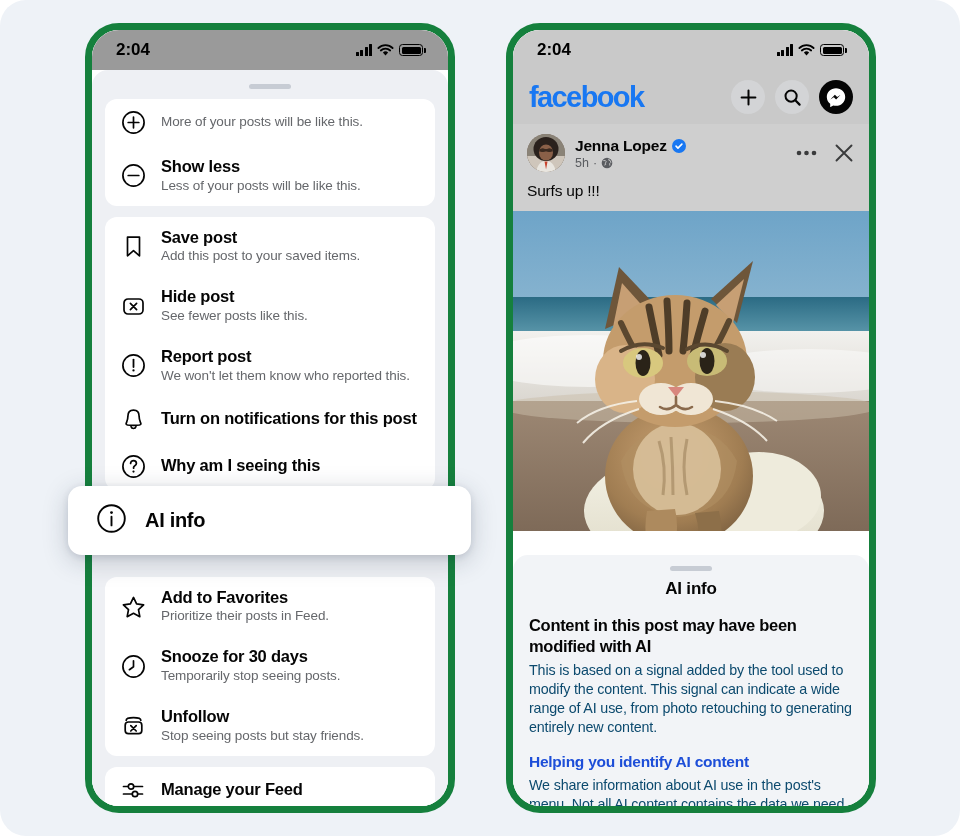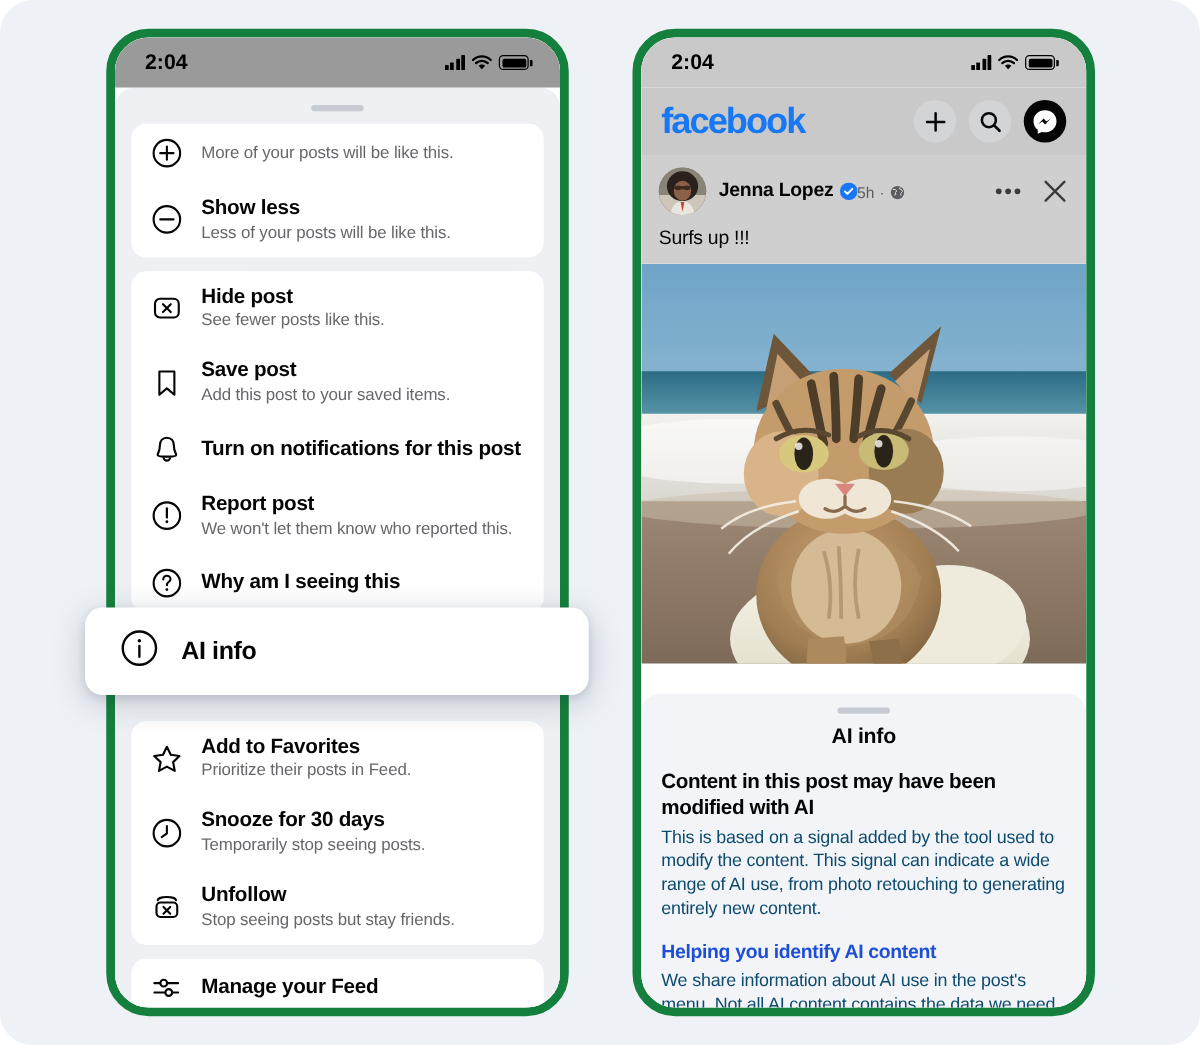--- a/index.html
+++ b/index.html
@@ -191,63 +191,63 @@
             <span class="txt">
               <span class="t-title">Show less</span>
               <span class="t-sub">Less of your posts will be like this.</span>
             </span>
           </div>
         </div>
 
         <div class="group">
           <div class="row">
             <span class="ico">
+              <svg width="23" height="25" viewBox="0 0 23 25">
+                  <path d="M5.5 3.2h12v18.6l-6-5.1-6 5.1z" fill="none" stroke="#050505" stroke-width="1.7" stroke-linejoin="round"></path>
+                </svg>
+            </span>
+            <span class="txt">
+              <span class="t-title">Save post</span>
+              <span class="t-sub">Add this post to your saved items.</span>
+            </span>
+          </div>
+          <div class="row">
+            <span class="ico">
               <svg width="25" height="25" viewBox="0 0 25 25">
                   <rect x="3" y="5" width="19" height="15" rx="4" fill="none" stroke="#050505" stroke-width="1.7"></rect>
                   <path d="M9.4 9.4l6.2 6.2M15.6 9.4l-6.2 6.2" stroke="#050505" stroke-width="1.7" stroke-linecap="round"></path>
                 </svg>
             </span>
             <span class="txt">
               <span class="t-title">Hide post</span>
               <span class="t-sub">See fewer posts like this.</span>
-            </span>
-          </div>
-          <div class="row">
-            <span class="ico">
-              <svg width="23" height="25" viewBox="0 0 23 25">
-                  <path d="M5.5 3.2h12v18.6l-6-5.1-6 5.1z" fill="none" stroke="#050505" stroke-width="1.7" stroke-linejoin="round"></path>
-                </svg>
-            </span>
-            <span class="txt">
-              <span class="t-title">Save post</span>
-              <span class="t-sub">Add this post to your saved items.</span>
-            </span>
-          </div>
-          <div class="row single">
-            <span class="ico">
-              <svg width="25" height="25" viewBox="0 0 25 25">
-                  <path d="M12.5 3.2c-3.6 0-5.6 2.6-5.6 6.1 0 4.6-1.8 6.4-1.8 7.6 0 .9 1.1 1.4 7.4 1.4s7.4-.5 7.4-1.4c0-1.2-1.8-3-1.8-7.6 0-3.5-2-6.1-5.6-6.1z" fill="none" stroke="#050505" stroke-width="1.7" stroke-linejoin="round"></path>
-                  <path d="M10 19.6a2.6 2.6 0 0 0 5 0" fill="none" stroke="#050505" stroke-width="1.7" stroke-linecap="round"></path>
-                </svg>
-            </span>
-            <span class="txt">
-              <span class="t-title">Turn on notifications for this post</span>
             </span>
           </div>
           <div class="row">
             <span class="ico">
               <svg width="25" height="25" viewBox="0 0 25 25">
                   <circle cx="12.5" cy="12.5" r="10.6" fill="none" stroke="#050505" stroke-width="1.7"></circle>
                   <path d="M12.5 6.6v7.4" stroke="#050505" stroke-width="1.8" stroke-linecap="round"></path>
                   <circle cx="12.5" cy="17.4" r="1.15" fill="#050505"></circle>
                 </svg>
             </span>
             <span class="txt">
               <span class="t-title">Report post</span>
               <span class="t-sub">We won't let them know who reported this.</span>
+            </span>
+          </div>
+          <div class="row single">
+            <span class="ico">
+              <svg width="25" height="25" viewBox="0 0 25 25">
+                  <path d="M12.5 3.2c-3.6 0-5.6 2.6-5.6 6.1 0 4.6-1.8 6.4-1.8 7.6 0 .9 1.1 1.4 7.4 1.4s7.4-.5 7.4-1.4c0-1.2-1.8-3-1.8-7.6 0-3.5-2-6.1-5.6-6.1z" fill="none" stroke="#050505" stroke-width="1.7" stroke-linejoin="round"></path>
+                  <path d="M10 19.6a2.6 2.6 0 0 0 5 0" fill="none" stroke="#050505" stroke-width="1.7" stroke-linecap="round"></path>
+                </svg>
+            </span>
+            <span class="txt">
+              <span class="t-title">Turn on notifications for this post</span>
             </span>
           </div>
           <div class="row single">
             <span class="ico">
               <svg width="25" height="25" viewBox="0 0 25 25">
                   <circle cx="12.5" cy="12.5" r="10.6" fill="none" stroke="#050505" stroke-width="1.7"></circle>
                   <path d="M9.6 9.5c0-1.7 1.3-2.9 2.9-2.9s2.9 1.2 2.9 2.8c0 1.9-2.4 2.3-2.8 3.9v.9" fill="none" stroke="#050505" stroke-width="1.7" stroke-linecap="round"></path>
                   <circle cx="12.5" cy="17.6" r="1.1" fill="#050505"></circle>
                 </svg>
             </span>
@@ -385,21 +385,21 @@
               <path d="M0 22h38v16H0z" fill="#cfc6bb"></path>
               <ellipse cx="19" cy="15" rx="12.5" ry="12" fill="#2a211c"></ellipse>
               <ellipse cx="19" cy="18.5" rx="7" ry="8" fill="#8a6048"></ellipse>
               <path d="M12.5 16.2h13" stroke="#3b2a20" stroke-width="2.4"></path>
               <ellipse cx="15.6" cy="16.2" rx="2.5" ry="1.9" fill="#3b2a20"></ellipse>
               <ellipse cx="22.4" cy="16.2" rx="2.5" ry="1.9" fill="#3b2a20"></ellipse>
               <path d="M9 38c1.5-8 5.5-11 10-11s8.5 3 10 11z" fill="#e9e6e0"></path>
               <path d="M17.5 27.5l1.5 8 1.5-8z" fill="#c8432c"></path>
             </svg>
           </span>
-          <span style="display:flex;flex-direction:row">
+          <span style="display:flex;flex-direction:column">
             <span class="pname">
               <span>Jenna Lopez</span>
               <svg class="verified" viewBox="0 0 16 16">
                 <circle cx="8" cy="8" r="8" fill="#1877f2"></circle>
                 <path d="M4.6 8.2l2.2 2.2 4.5-4.6" stroke="#fff" stroke-width="1.8" fill="none" stroke-linecap="round" stroke-linejoin="round"></path>
               </svg>
             </span>
             <span class="pmeta">
               <span>5h</span>
               <span>·</span>

